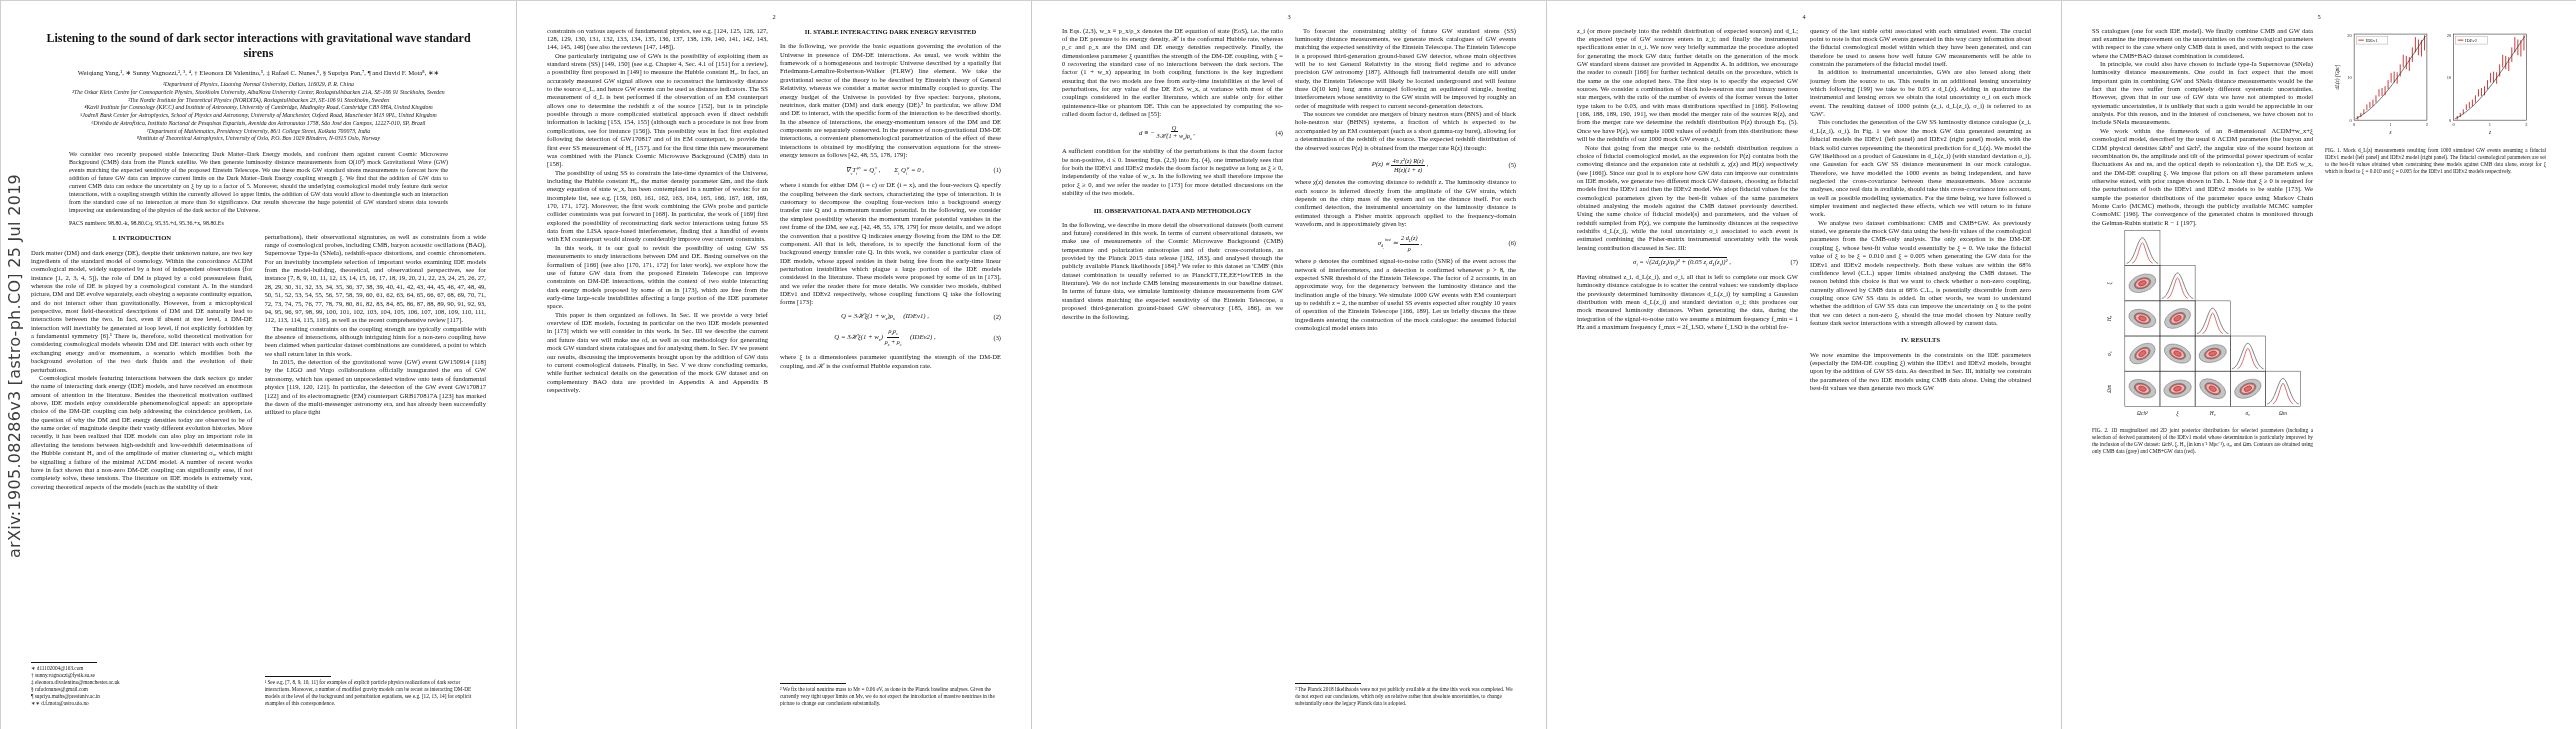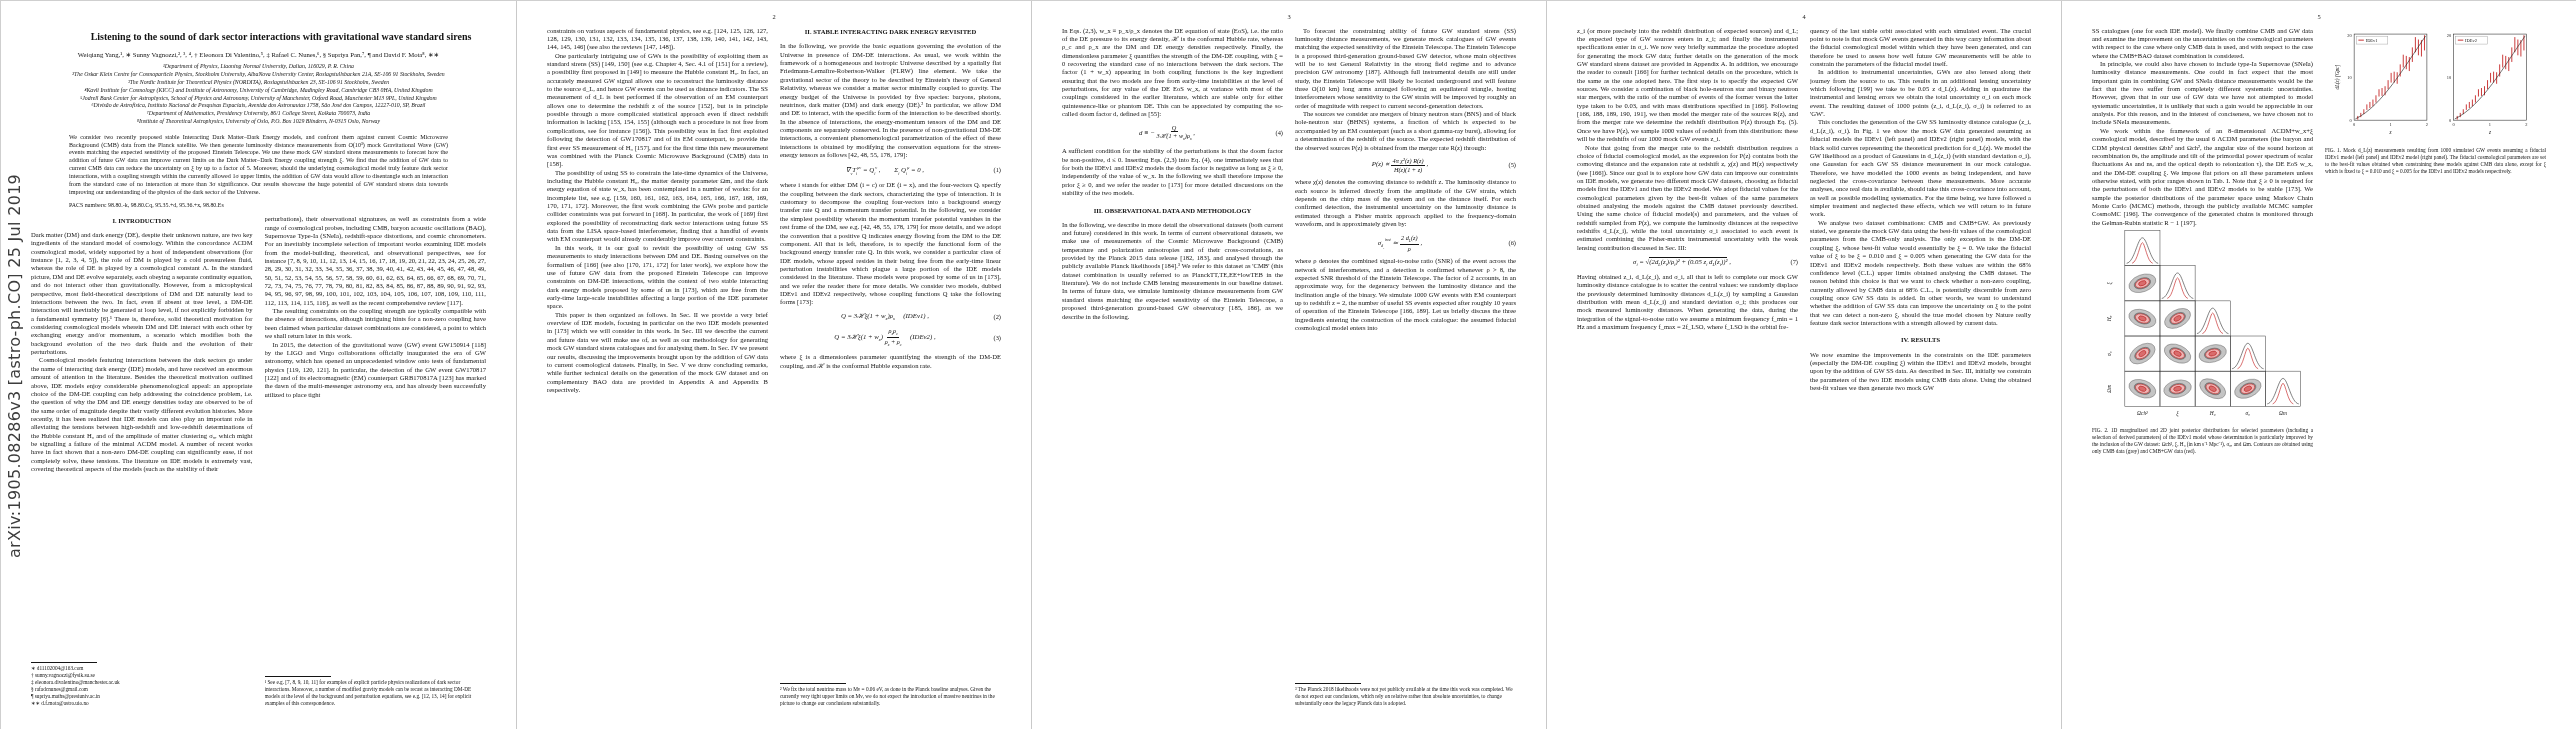--- a/index.html
+++ b/index.html
@@ -10,21 +10,21 @@
           overflow: hidden; font-family: "Liberation Serif", serif; color: #141414; flex: 0 0 515px; }
   .page + .page { border-left: 0.6px solid #c9c9c9; }
 
   .pagenum { position: absolute; top: 12px; left: 0; right: 0; text-align: center; font-size: 6.4px; color: #222; }
 
   .stamp { position: absolute; top: 50%; left: 12.8px; transform: translate(-50%,-50%) rotate(-90deg);
            white-space: nowrap; font-family: "DejaVu Sans", sans-serif; font-size: 16px; color: #3d3d3d;
            letter-spacing: 0.3px; }
 
   .p1inner { display: flex; flex-direction: column; height: 680px; }
-  .title   { text-align: right; font-weight: bold; font-size: 10px; line-height: 1.25; margin: 4.9px 14.6px 7.3px; }
+  .title   { text-align: center; font-weight: bold; font-size: 12px; line-height: 1.25; margin: 4.9px 14.6px 7.3px; }
   .authors { text-align: center; font-size: 6.7px; margin-bottom: 4.3px; }
   .affils  { margin: 0 17px; }
   .affil   { text-align: center; font-style: italic; font-size: 5.8px; line-height: 1.34; }
   .abstract{ margin: 8px 38px 0; font-size: 6.1px; line-height: 1.3; text-align: justify; }
   .pacs    { margin: 5.5px 38px 6.7px; font-size: 5.9px; }
 
   .cols { display: flex; gap: 12px; height: 680px; }
   .p1cols { flex: 1 1 auto; min-height: 0; height: auto; }
   .col { flex: 1 1 0; min-width: 0; overflow: hidden; }
   .colflex { display: flex; flex-direction: column; }

